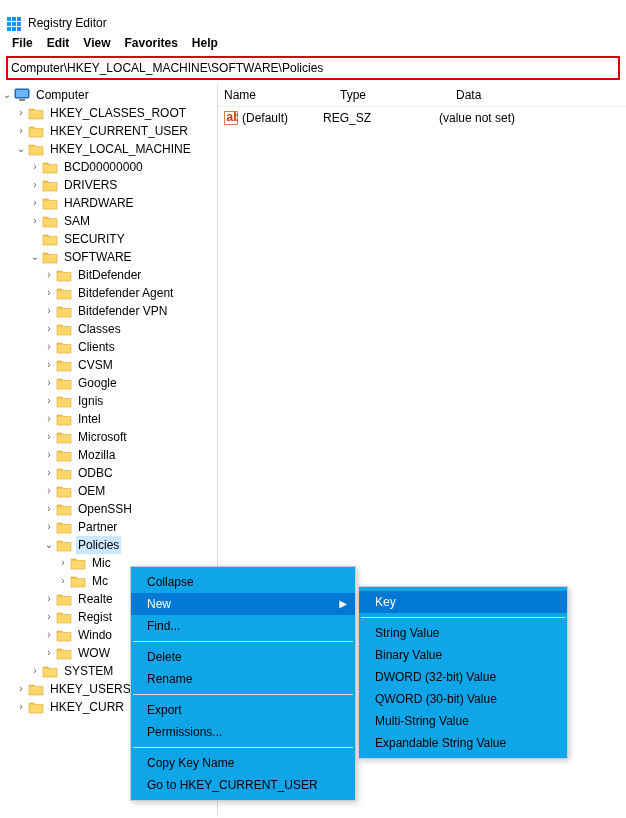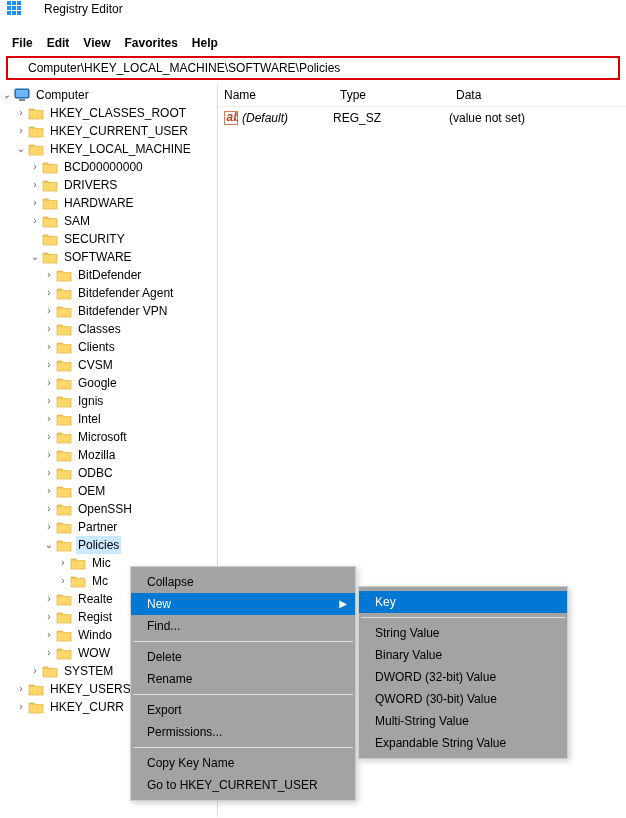--- a/index.html
+++ b/index.html
@@ -1,37 +1,37 @@
 <!DOCTYPE html>
 <html><head>
 <meta charset="utf-8">
 <style>
   * { box-sizing: border-box; margin: 0; padding: 0; font-family: "Segoe UI", Tahoma, sans-serif; font-size: 12px; }
   body { width: 626px; height: 818px; background: #fff; overflow: hidden; position: relative; }
-  .titlebar { display: flex; align-items: flex-end; height: 28px; padding: 16px 6px; gap: 22px; }
+  .titlebar { display: flex; align-items: flex-start; height: 28px; padding: 16px 6px; gap: 6px; }
   .titlebar .app-title { color: #000; }
   .menubar { display: flex; padding: 2px 6px 4px; gap: 2px; }
   .menubar .menu-item { padding: 2px 6px; cursor: pointer; font-weight: bold; }
-  .addrbar { border: 2px solid #d80000; margin: 0 6px 4px; padding: 3px 20px; display: flex; align-items: center; }
+  .addrbar { border: 2px solid #d80000; margin: 0 6px 4px; padding: 3px 3px; display: flex; align-items: center; }
   .main { display: flex; height: calc(100% - 85px); }
   .tree { width: 218px; border-right: 1px solid #ddd; overflow: hidden; padding-top: 2px; }
   .vals { flex: 1; }
   .vals-header { display: flex; padding: 4px 8px 4px 6px; border-bottom: 1px solid #eee; }
   .vals-header .col-name { width: 116px; }
   .vals-header .col-type { width: 116px; }
   .vals-row { display: flex; padding: 4px 0 4px 6px; align-items: center; }
-  .vals-row .col-name { width: 109px; display: flex; align-items: center; gap: 4px; font-style: italic; }
+  .vals-row .col-name { width: 99px; display: flex; align-items: center; gap: 4px; }
   .vals-row .col-type { width: 116px; }
   .row { display: flex; align-items: center; height: 18px; line-height: 18px; white-space: nowrap; }
   .row .sp { display: inline-block; }
   .row .exp { width: 14px; text-align: center; color: #666; font-size: 10px; cursor: pointer; }
   .row .folder { width: 16px; height: 14px; margin-right: 4px; display: flex; align-items: center; }
   .row .label { padding: 0 2px; }
   .row.sel .label { background: #cce8ff; }
-  .ctx { position: absolute; background: #a3a3a3; border: 1px solid #ccc; box-shadow: 2px 2px 6px rgba(0,0,0,0.2); padding: 4px 0; }
+  .ctx { position: absolute; background: #0ea5e9; border: 1px solid #ccc; box-shadow: 2px 2px 6px rgba(0,0,0,0.2); padding: 4px 0; }
   .ctx .ci { height: 22px; line-height: 22px; padding: 0 28px 0 16px; cursor: pointer; white-space: nowrap; position: relative; }
   .ctx .ci.hl { background: #0078d4; color: #fff; }
   .ctx .sep { height: 1px; background: #ddd; margin: 4px 2px; }
   .ctx .ci .arrow { position: absolute; right: 8px; top: 0; font-size: 10px; }
   .folder svg, .ic-app svg, .ic-pc svg, .ic-str svg { display:block; }
 </style>
 </head>
 <body>
 
 <div class="titlebar">

